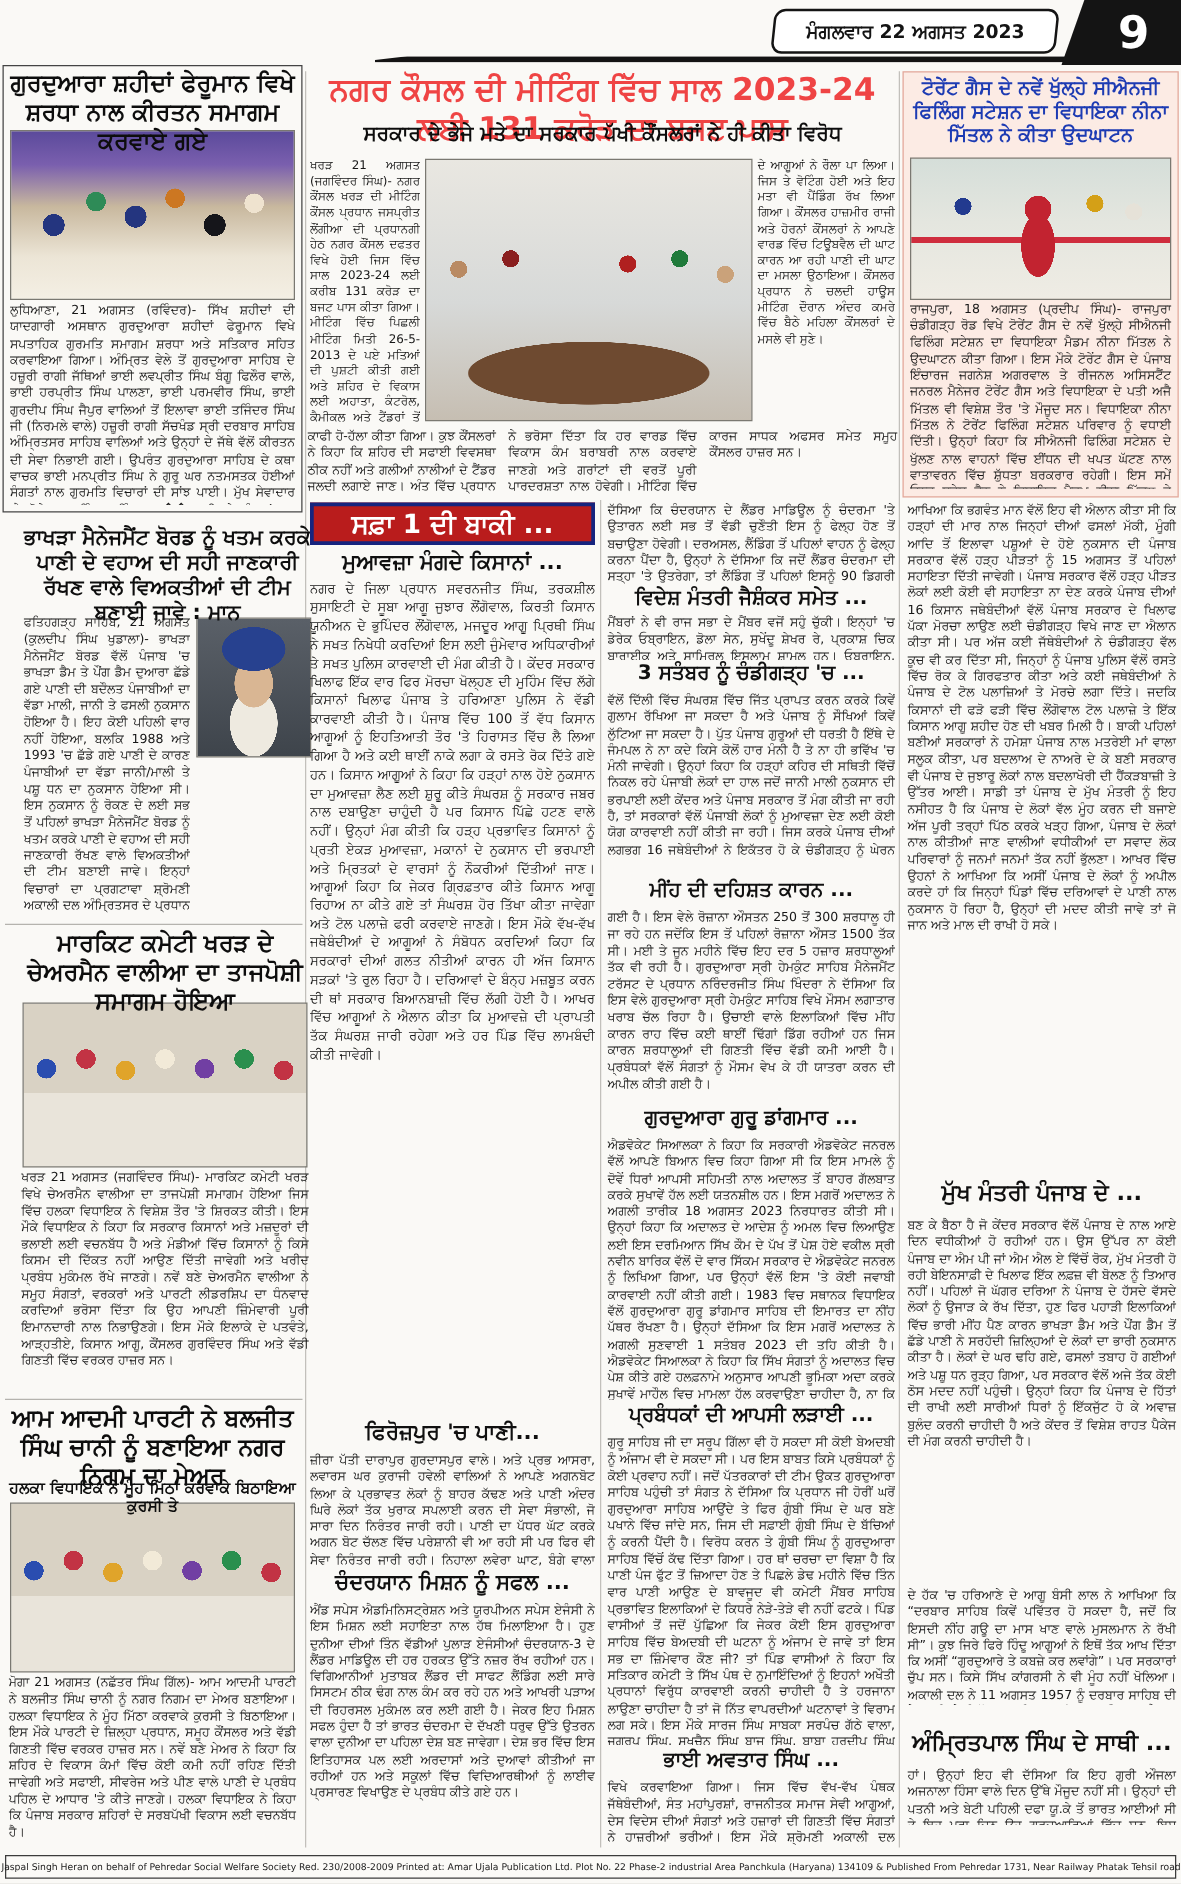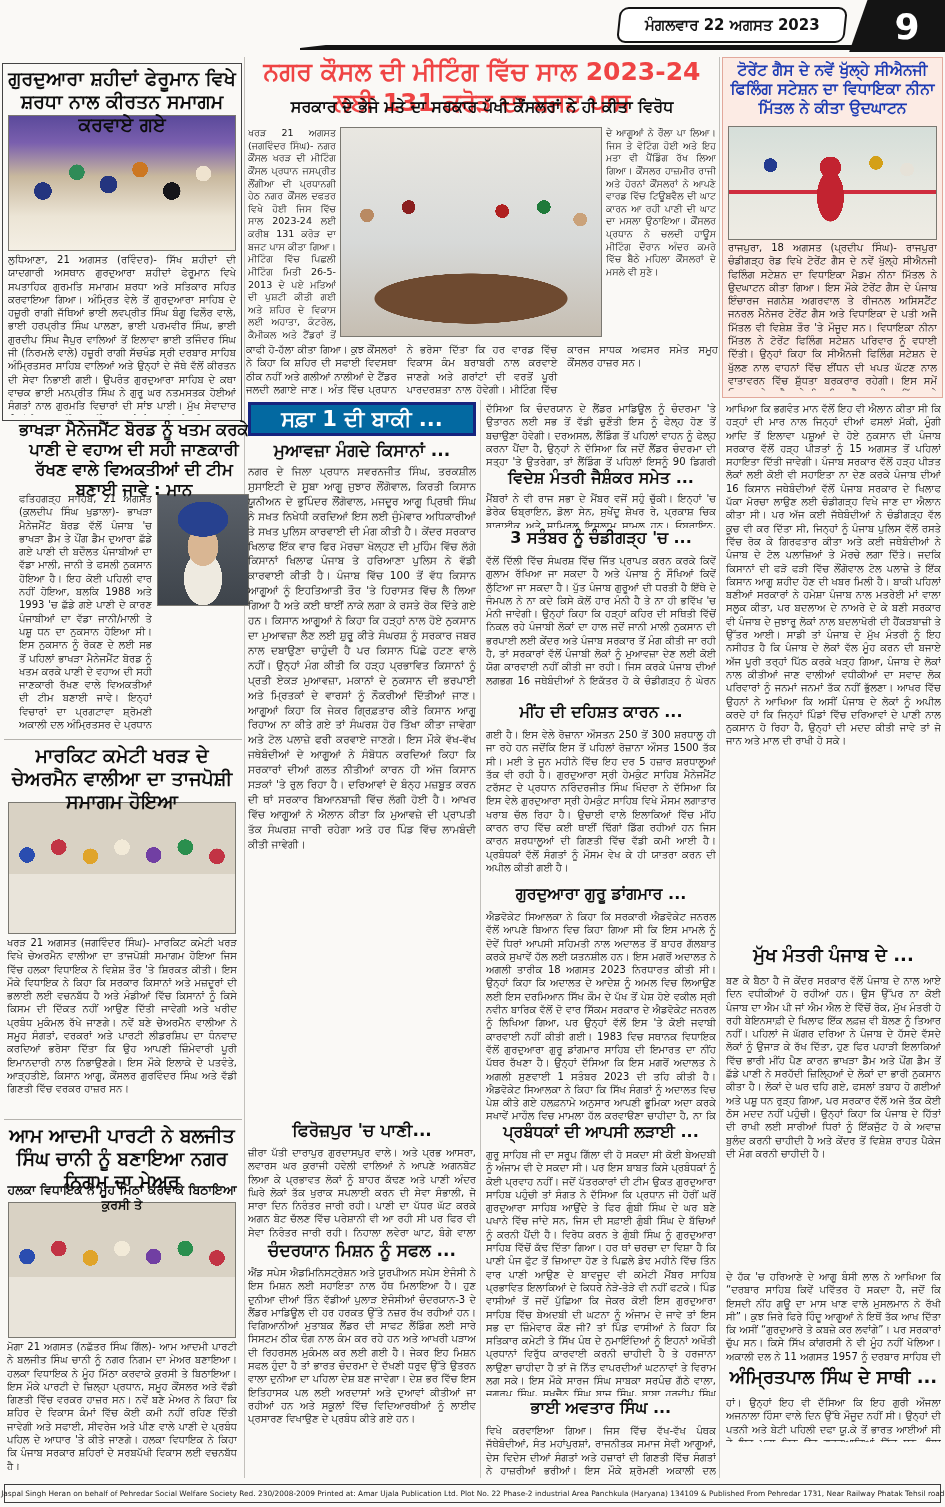--- a/index.html
+++ b/index.html
@@ -72,21 +72,21 @@
       radial-gradient(circle 8px at 22% 34%, #c23344 97%, transparent 98%),
       radial-gradient(circle 8px at 36% 41%, #e0a42a 97%, transparent 98%),
       radial-gradient(circle 8px at 50% 34%, #f2ead8 97%, transparent 98%),
       radial-gradient(circle 8px at 64% 40%, #713fa3 97%, transparent 98%),
       radial-gradient(circle 8px at 78% 34%, #2a8f4e 97%, transparent 98%),
       radial-gradient(circle 8px at 92% 41%, #c23344 97%, transparent 98%),
       linear-gradient(180deg,#d9d2c4 0 55%,#e9e4da 55% 100%); }
 
   .article-a-box { border:1.5px solid #444; }
   .torrent-box { background:#fcebe4; border:1.5px solid #e2a89b; }
-  .banner { background:#0369a1; border:3px solid #16247e; color:#fff;
+  .banner { background:#b91c1c; border:3px solid #16247e; color:#fff;
       display:flex; align-items:center; justify-content:center;
       font-weight:bold; font-size:21px; }
   .footer-box { border:1.5px solid #3c3c3c; background:#fbfaf7;
       display:flex; align-items:center; justify-content:center; }
   .footer-text { font-size:7.4px; color:#1c1c1c; white-space:nowrap; }
 </style>
 </head>
 <body>
 
 <div class="page">
@@ -96,34 +96,34 @@
     <span class="date-text">ਮੰਗਲਵਾਰ 22 ਅਗਸਤ 2023</span>
   </div>
   <div class="abs pageno-block">
     <span class="pageno">9</span>
   </div>
 
   <div class="abs rule-v" style="left:244px;top:57px;height:1421px"></div>
   <div class="abs rule-v" style="left:480px;top:400px;height:1078px"></div>
   <div class="abs rule-v" style="left:719px;top:57px;height:1421px"></div>
 
-  <div class="abs article-a-box" style="left:2px;top:63px;width:240px;height:358px;padding:3px 5px">
+  <div class="abs article-a-box" style="left:2px;top:52px;width:240px;height:358px;padding:3px 5px">
     <div class="hl" style="font-size:19px;height:46px">ਗੁਰਦੁਆਰਾ ਸ਼ਹੀਦਾਂ ਫੇਰੂਮਾਨ ਵਿਖੇ ਸ਼ਰਧਾ ਨਾਲ ਕੀਰਤਨ ਸਮਾਗਮ ਕਰਵਾਏ ਗਏ</div>
     <div class="ph ph-kirtan" style="width:228px;height:136px;margin:2px auto"></div>
     <div class="body" style="height:162px">ਲੁਧਿਆਣਾ, 21 ਅਗਸਤ (ਰਵਿੰਦਰ)- ਸਿੱਖ ਸ਼ਹੀਦਾਂ ਦੀ ਯਾਦਗਾਰੀ ਅਸਥਾਨ ਗੁਰਦੁਆਰਾ ਸ਼ਹੀਦਾਂ ਫੇਰੂਮਾਨ ਵਿਖੇ ਸਪਤਾਹਿਕ ਗੁਰਮਤਿ ਸਮਾਗਮ ਸ਼ਰਧਾ ਅਤੇ ਸਤਿਕਾਰ ਸਹਿਤ ਕਰਵਾਇਆ ਗਿਆ। ਅੰਮ੍ਰਿਤ ਵੇਲੇ ਤੋਂ ਗੁਰਦੁਆਰਾ ਸਾਹਿਬ ਦੇ ਹਜ਼ੂਰੀ ਰਾਗੀ ਜੱਥਿਆਂ ਭਾਈ ਲਵਪ੍ਰੀਤ ਸਿੰਘ ਬੰਗੂ ਫਿਲੌਰ ਵਾਲੇ, ਭਾਈ ਹਰਪ੍ਰੀਤ ਸਿੰਘ ਪਾਲਣਾ, ਭਾਈ ਪਰਮਵੀਰ ਸਿੰਘ, ਭਾਈ ਗੁਰਦੀਪ ਸਿੰਘ ਜੈਪੁਰ ਵਾਲਿਆਂ ਤੋਂ ਇਲਾਵਾ ਭਾਈ ਤਜਿੰਦਰ ਸਿੰਘ ਜੀ (ਨਿਰਮਲੇ ਵਾਲੇ) ਹਜ਼ੂਰੀ ਰਾਗੀ ਸੱਚਖੰਡ ਸ੍ਰੀ ਦਰਬਾਰ ਸਾਹਿਬ ਅੰਮ੍ਰਿਤਸਰ ਸਾਹਿਬ ਵਾਲਿਆਂ ਅਤੇ ਉਨ੍ਹਾਂ ਦੇ ਜੱਥੇ ਵੱਲੋਂ ਕੀਰਤਨ ਦੀ ਸੇਵਾ ਨਿਭਾਈ ਗਈ। ਉਪਰੰਤ ਗੁਰਦੁਆਰਾ ਸਾਹਿਬ ਦੇ ਕਥਾ ਵਾਚਕ ਭਾਈ ਮਨਪ੍ਰੀਤ ਸਿੰਘ ਨੇ ਗੁਰੂ ਘਰ ਨਤਮਸਤਕ ਹੋਈਆਂ ਸੰਗਤਾਂ ਨਾਲ ਗੁਰਮਤਿ ਵਿਚਾਰਾਂ ਦੀ ਸਾਂਝ ਪਾਈ। ਮੁੱਖ ਸੇਵਾਦਾਰ ਐਡਵੋਕੇਟ ਬਲਵਿੰਦਰ ਸਿੰਘ ਲਾ��ਲਪੁਰੀ ਨੇ ਸੰਗਤਾਂ ਦਾ ਧੰਨਵਾਦ ਕੀਤਾ। ਇਸ ਮੌਕੇ ਹਰਬੰਸ ਸਿੰਘ, ਬਲਜਿੰਦਰ ਸਿੰਘ, ਮੋਹਨ ਸਿੰਘ ਚੀਮਾ, ਤਰਸੇਮ ਸਿੰਘ ਭੋਲਾ, ਸੁਖਦੇਵ ਸਿੰਘ, ਕੁਲਵੰਤ ਸਿੰਘ, ਅਵਤਾਰ ਸਿੰਘ, ਹਰਦੀਪ ਸਿੰਘ, ਗੁਰਚਰਨ ਸਿੰਘ, ਦਵਿੰਦਰ ਸਿੰਘ ਤੇ ਵੱਡੀ ਗਿਣਤੀ ਵਿੱਚ ਸੰਗਤਾਂ ਹਾਜ਼ਰ ਸਨ।</div>
   </div>
 
   <div class="abs" style="left:14px;top:418px;width:240px;height:319px;padding:2px 5px">
     <div class="hl" style="font-size:16.5px;height:72px">ਭਾਖੜਾ ਮੈਨੇਜਮੈਂਟ ਬੋਰਡ ਨੂੰ ਖਤਮ ਕਰਕੇ ਪਾਣੀ ਦੇ ਵਹਾਅ ਦੀ ਸਹੀ ਜਾਣਕਾਰੀ ਰੱਖਣ ਵਾਲੇ ਵਿਅਕਤੀਆਂ ਦੀ ਟੀਮ ਬਣਾਈ ਜਾਵੇ : ਮਾਨ</div>
     <div class="ph ph-mann" style="float:right;width:92px;height:112px;margin:2px 0 2px 5px"></div>
     <div class="body" style="height:238px">ਫਤਿਹਗੜ੍ਹ ਸਾਹਿਬ, 21 ਅਗਸਤ (ਕੁਲਦੀਪ ਸਿੰਘ ਖੁਡਾਲਾ)- ਭਾਖੜਾ ਮੈਨੇਜਮੈਂਟ ਬੋਰਡ ਵੱਲੋਂ ਪੰਜਾਬ 'ਚ ਭਾਖੜਾ ਡੈਮ ਤੇ ਪੌਂਗ ਡੈਮ ਦੁਆਰਾ ਛੱਡੇ ਗਏ ਪਾਣੀ ਦੀ ਬਦੌਲਤ ਪੰਜਾਬੀਆਂ ਦਾ ਵੱਡਾ ਮਾਲੀ, ਜਾਨੀ ਤੇ ਫਸਲੀ ਨੁਕਸਾਨ ਹੋਇਆ ਹੈ। ਇਹ ਕੋਈ ਪਹਿਲੀ ਵਾਰ ਨਹੀਂ ਹੋਇਆ, ਬਲਕਿ 1988 ਅਤੇ 1993 'ਚ ਛੱਡੇ ਗਏ ਪਾਣੀ ਦੇ ਕਾਰਣ ਪੰਜਾਬੀਆਂ ਦਾ ਵੱਡਾ ਜਾਨੀ/ਮਾਲੀ ਤੇ ਪਸ਼ੂ ਧਨ ਦਾ ਨੁਕਸਾਨ ਹੋਇਆ ਸੀ। ਇਸ ਨੁਕਸਾਨ ਨੂੰ ਰੋਕਣ ਦੇ ਲਈ ਸਭ ਤੋਂ ਪਹਿਲਾਂ ਭਾਖੜਾ ਮੈਨੇਜਮੈਂਟ ਬੋਰਡ ਨੂੰ ਖਤਮ ਕਰਕੇ ਪਾਣੀ ਦੇ ਵਹਾਅ ਦੀ ਸਹੀ ਜਾਣਕਾਰੀ ਰੱਖਣ ਵਾਲੇ ਵਿਅਕਤੀਆਂ ਦੀ ਟੀਮ ਬਣਾਈ ਜਾਵੇ। ਇਨ੍ਹਾਂ ਵਿਚਾਰਾਂ ਦਾ ਪ੍ਰਗਟਾਵਾ ਸ਼੍ਰੋਮਣੀ ਅਕਾਲੀ ਦਲ ਅੰਮ੍ਰਿਤਸਰ ਦੇ ਪ੍ਰਧਾਨ ਸਿਮਰਨਜੀਤ ਸਿੰਘ ਮਾਨ ਨੇ ਕੀਤਾ। ਉਨ੍ਹਾਂ ਕਿਹਾ ਕਿ ਕੇਂਦਰ ਅਤੇ ਪੰਜਾਬ ਸਰਕਾਰ ਹੜ੍ਹ ਪੀੜਤਾਂ ਦੀ ਬਾਂਹ ਫੜਨ ਵਿੱਚ ਪੂਰੀ ਤਰ੍ਹਾਂ ਫੇਲ੍ਹ ਸਾਬਤ ਹੋਈਆਂ ਹਨ, ਇਸ ਲਈ ਸਰਕਾਰ ਜਾਨੀ, ਮਾਲੀ, ਫਸਲੀ ਅਤੇ ਪਸ਼ੂ ਧਨ ਦੇ ਨੁਕਸਾਨ ਦੀ ਪੂਰਤੀ ਕਰੇ।</div>
   </div>
   <div class="abs rule-h" style="left:4px;top:739px;width:238px"></div>
 
-  <div class="abs" style="left:2px;top:742px;width:240px;height:375px;padding:2px 5px">
+  <div class="abs" style="left:12px;top:742px;width:240px;height:375px;padding:2px 5px">
     <div class="hl" style="font-size:19px;height:56px">ਮਾਰਕਿਟ ਕਮੇਟੀ ਖਰੜ ਦੇ ਚੇਅਰਮੈਨ ਵਾਲੀਆ ਦਾ ਤਾਜਪੋਸ਼ੀ ਸਮਾਗਮ ਹੋਇਆ</div>
     <div class="ph ph-group" style="width:228px;height:132px;margin:2px auto"></div>
     <div class="body" style="height:176px">ਖਰੜ 21 ਅਗਸਤ (ਜਗਵਿੰਦਰ ਸਿੰਘ)- ਮਾਰਕਿਟ ਕਮੇਟੀ ਖਰੜ ਵਿਖੇ ਚੇਅਰਮੈਨ ਵਾਲੀਆ ਦਾ ਤਾਜਪੋਸ਼ੀ ਸਮਾਗਮ ਹੋਇਆ ਜਿਸ ਵਿੱਚ ਹਲਕਾ ਵਿਧਾਇਕ ਨੇ ਵਿਸ਼ੇਸ਼ ਤੌਰ 'ਤੇ ਸ਼ਿਰਕਤ ਕੀਤੀ। ਇਸ ਮੌਕੇ ਵਿਧਾਇਕ ਨੇ ਕਿਹਾ ਕਿ ਸਰਕਾਰ ਕਿਸਾਨਾਂ ਅਤੇ ਮਜ਼ਦੂਰਾਂ ਦੀ ਭਲਾਈ ਲਈ ਵਚਨਬੱਧ ਹੈ ਅਤੇ ਮੰਡੀਆਂ ਵਿੱਚ ਕਿਸਾਨਾਂ ਨੂੰ ਕਿਸੇ ਕਿਸਮ ਦੀ ਦਿੱਕਤ ਨਹੀਂ ਆਉਣ ਦਿੱਤੀ ਜਾਵੇਗੀ ਅਤੇ ਖਰੀਦ ਪ੍ਰਬੰਧ ਮੁਕੰਮਲ ਰੱਖੇ ਜਾਣਗੇ। ਨਵੇਂ ਬਣੇ ਚੇਅਰਮੈਨ ਵਾਲੀਆ ਨੇ ਸਮੂਹ ਸੰਗਤਾਂ, ਵਰਕਰਾਂ ਅਤੇ ਪਾਰਟੀ ਲੀਡਰਸ਼ਿਪ ਦਾ ਧੰਨਵਾਦ ਕਰਦਿਆਂ ਭਰੋਸਾ ਦਿੱਤਾ ਕਿ ਉਹ ਆਪਣੀ ਜ਼ਿੰਮੇਵਾਰੀ ਪੂਰੀ ਇਮਾਨਦਾਰੀ ਨਾਲ ਨਿਭਾਉਣਗੇ। ਇਸ ਮੌਕੇ ਇਲਾਕੇ ਦੇ ਪਤਵੰਤੇ, ਆੜ੍ਹਤੀਏ, ਕਿਸਾਨ ਆਗੂ, ਕੌਂਸਲਰ ਗੁਰਵਿੰਦਰ ਸਿੰਘ ਅਤੇ ਵੱਡੀ ਗਿਣਤੀ ਵਿੱਚ ਵਰਕਰ ਹਾਜ਼ਰ ਸਨ।</div>
   </div>
   <div class="abs rule-h" style="left:4px;top:1119px;width:238px"></div>
 
   <div class="abs" style="left:2px;top:1122px;width:240px;height:356px;padding:2px 5px">
     <div class="hl" style="font-size:19px;height:58px">ਆਮ ਆਦਮੀ ਪਾਰਟੀ ਨੇ ਬਲਜੀਤ ਸਿੰਘ ਚਾਨੀ ਨੂੰ ਬਣਾਇਆ ਨਗਰ ਨਿਗਮ ਦਾ ਮੇਅਰ</div>
     <div class="hl" style="font-size:12.5px;height:18px">ਹਲਕਾ ਵਿਧਾਇਕ ਨੇ ਮੂੰਹ ਮਿੱਠਾ ਕਰਵਾਕੇ ਬਿਠਾਇਆ ਕੁਰਸੀ ਤੇ</div>
     <div class="ph ph-group" style="width:228px;height:136px;margin:2px auto"></div>
@@ -139,21 +139,21 @@
       <div class="body abs" style="left:360px;top:0;width:110px;height:212px;font-size:9.5px">ਦੇ ਆਗੂਆਂ ਨੇ ਰੌਲਾ ਪਾ ਲਿਆ। ਜਿਸ ਤੇ ਵੋਟਿੰਗ ਹੋਈ ਅਤੇ ਇਹ ਮਤਾ ਵੀ ਪੈਂਡਿੰਗ ਰੱਖ ਲਿਆ ਗਿਆ। ਕੌਂਸਲਰ ਹਾਜ਼ਮੀਰ ਰਾਜੀ ਅਤੇ ਹੋਰਨਾਂ ਕੌਂਸਲਰਾਂ ਨੇ ਆਪਣੇ ਵਾਰਡ ਵਿੱਚ ਟਿਊਬਵੈਲ ਦੀ ਘਾਟ ਕਾਰਨ ਆ ਰਹੀ ਪਾਣੀ ਦੀ ਘਾਟ ਦਾ ਮਸਲਾ ਉਠਾਇਆ। ਕੌਂਸਲਰ ਪ੍ਰਧਾਨ ਨੇ ਚਲਦੀ ਹਾਊਸ ਮੀਟਿੰਗ ਦੌਰਾਨ ਅੰਦਰ ਕਮਰੇ ਵਿੱਚ ਬੈਠੇ ਮਹਿਲਾ ਕੌਂਸਲਰਾਂ ਦੇ ਮਸਲੇ ਵੀ ਸੁਣੇ।</div>
     </div>
     <div class="body" style="height:55px;margin-top:2px;column-count:3;column-gap:10px">ਕਾਫੀ ਹੋ-ਹੱਲਾ ਕੀਤਾ ਗਿਆ। ਕੁਝ ਕੌਂਸਲਰਾਂ ਨੇ ਕਿਹਾ ਕਿ ਸ਼ਹਿਰ ਦੀ ਸਫਾਈ ਵਿਵਸਥਾ ਠੀਕ ਨਹੀਂ ਅਤੇ ਗਲੀਆਂ ਨਾਲੀਆਂ ਦੇ ਟੈਂਡਰ ਜਲਦੀ ਲਗਾਏ ਜਾਣ। ਅੰਤ ਵਿੱਚ ਪ੍ਰਧਾਨ ਨੇ ਭਰੋਸਾ ਦਿੱਤਾ ਕਿ ਹਰ ਵਾਰਡ ਵਿੱਚ ਵਿਕਾਸ ਕੰਮ ਬਰਾਬਰੀ ਨਾਲ ਕਰਵਾਏ ਜਾਣਗੇ ਅਤੇ ਗਰਾਂਟਾਂ ਦੀ ਵਰਤੋਂ ਪੂਰੀ ਪਾਰਦਰਸ਼ਤਾ ਨਾਲ ਹੋਵੇਗੀ। ਮੀਟਿੰਗ ਵਿੱਚ ਕਾਰਜ ਸਾਧਕ ਅਫਸਰ ਸਮੇਤ ਸਮੂਹ ਕੌਂਸਲਰ ਹਾਜ਼ਰ ਸਨ।</div>
   </div>
 
   <div class="abs banner" style="left:248px;top:402px;width:228px;height:34px">ਸਫ਼ਾ 1 ਦੀ ਬਾਕੀ ...</div>
 
   <div class="abs" style="left:248px;top:440px;width:228px">
     <div class="sec-h" style="height:24px;font-size:17px">ਮੁਆਵਜ਼ਾ ਮੰਗਦੇ ਕਿਸਾਨਾਂ ...</div>
     <div class="body" style="height:654px;font-size:10.5px;line-height:1.42">ਨਗਰ ਦੇ ਜਿਲਾ ਪ੍ਰਧਾਨ ਸਵਰਨਜੀਤ ਸਿੰਘ, ਤਰਕਸ਼ੀਲ ਸੁਸਾਇਟੀ ਦੇ ਸੂਬਾ ਆਗੂ ਜੁਝਾਰ ਲੌਂਗੋਵਾਲ, ਕਿਰਤੀ ਕਿਸਾਨ ਯੂਨੀਅਨ ਦੇ ਭੁਪਿੰਦਰ ਲੌਂਗੋਵਾਲ, ਮਜਦੂਰ ਆਗੂ ਪ੍ਰਿਥੀ ਸਿੰਘ ਨੇ ਸਖਤ ਨਿਖੇਧੀ ਕਰਦਿਆਂ ਇਸ ਲਈ ਜੁੰਮੇਵਾਰ ਅਧਿਕਾਰੀਆਂ ਤੇ ਸਖਤ ਪੁਲਿਸ ਕਾਰਵਾਈ ਦੀ ਮੰਗ ਕੀਤੀ ਹੈ। ਕੇਂਦਰ ਸਰਕਾਰ ਖਿਲਾਫ ਇੱਕ ਵਾਰ ਫਿਰ ਮੋਰਚਾ ਖੋਲ੍ਹਣ ਦੀ ਮੁਹਿੰਮ ਵਿੱਚ ਲੱਗੇ ਕਿਸਾਨਾਂ ਖਿਲਾਫ ਪੰਜਾਬ ਤੇ ਹਰਿਆਣਾ ਪੁਲਿਸ ਨੇ ਵੱਡੀ ਕਾਰਵਾਈ ਕੀਤੀ ਹੈ। ਪੰਜਾਬ ਵਿੱਚ 100 ਤੋਂ ਵੱਧ ਕਿਸਾਨ ਆਗੂਆਂ ਨੂੰ ਇਹਤਿਆਤੀ ਤੌਰ 'ਤੇ ਹਿਰਾਸਤ ਵਿੱਚ ਲੈ ਲਿਆ ਗਿਆ ਹੈ ਅਤੇ ਕਈ ਥਾਈਂ ਨਾਕੇ ਲਗਾ ਕੇ ਰਸਤੇ ਰੋਕ ਦਿੱਤੇ ਗਏ ਹਨ। ਕਿਸਾਨ ਆਗੂਆਂ ਨੇ ਕਿਹਾ ਕਿ ਹੜ੍ਹਾਂ ਨਾਲ ਹੋਏ ਨੁਕਸਾਨ ਦਾ ਮੁਆਵਜ਼ਾ ਲੈਣ ਲਈ ਸ਼ੁਰੂ ਕੀਤੇ ਸੰਘਰਸ਼ ਨੂੰ ਸਰਕਾਰ ਜਬਰ ਨਾਲ ਦਬਾਉਣਾ ਚਾਹੁੰਦੀ ਹੈ ਪਰ ਕਿਸਾਨ ਪਿੱਛੇ ਹਟਣ ਵਾਲੇ ਨਹੀਂ। ਉਨ੍ਹਾਂ ਮੰਗ ਕੀਤੀ ਕਿ ਹੜ੍ਹ ਪ੍ਰਭਾਵਿਤ ਕਿਸਾਨਾਂ ਨੂੰ ਪ੍ਰਤੀ ਏਕੜ ਮੁਆਵਜ਼ਾ, ਮਕਾਨਾਂ ਦੇ ਨੁਕਸਾਨ ਦੀ ਭਰਪਾਈ ਅਤੇ ਮ੍ਰਿਤਕਾਂ ਦੇ ਵਾਰਸਾਂ ਨੂੰ ਨੌਕਰੀਆਂ ਦਿੱਤੀਆਂ ਜਾਣ। ਆਗੂਆਂ ਕਿਹਾ ਕਿ ਜੇਕਰ ਗ੍ਰਿਫ਼ਤਾਰ ਕੀਤੇ ਕਿਸਾਨ ਆਗੂ ਰਿਹਾਅ ਨਾ ਕੀਤੇ ਗਏ ਤਾਂ ਸੰਘਰਸ਼ ਹੋਰ ਤਿੱਖਾ ਕੀਤਾ ਜਾਵੇਗਾ ਅਤੇ ਟੋਲ ਪਲਾਜ਼ੇ ਫਰੀ ਕਰਵਾਏ ਜਾਣਗੇ। ਇਸ ਮੌਕੇ ਵੱਖ-ਵੱਖ ਜਥੇਬੰਦੀਆਂ ਦੇ ਆਗੂਆਂ ਨੇ ਸੰਬੋਧਨ ਕਰਦਿਆਂ ਕਿਹਾ ਕਿ ਸਰਕਾਰਾਂ ਦੀਆਂ ਗਲਤ ਨੀਤੀਆਂ ਕਾਰਨ ਹੀ ਅੱਜ ਕਿਸਾਨ ਸੜਕਾਂ 'ਤੇ ਰੁਲ ਰਿਹਾ ਹੈ। ਦਰਿਆਵਾਂ ਦੇ ਬੰਨ੍ਹ ਮਜ਼ਬੂਤ ਕਰਨ ਦੀ ਥਾਂ ਸਰਕਾਰ ਬਿਆਨਬਾਜ਼ੀ ਵਿੱਚ ਲੱਗੀ ਹੋਈ ਹੈ। ਆਖਰ ਵਿੱਚ ਆਗੂਆਂ ਨੇ ਐਲਾਨ ਕੀਤਾ ਕਿ ਮੁਆਵਜ਼ੇ ਦੀ ਪ੍ਰਾਪਤੀ ਤੱਕ ਸੰਘਰਸ਼ ਜਾਰੀ ਰਹੇਗਾ ਅਤੇ ਹਰ ਪਿੰਡ ਵਿੱਚ ਲਾਮਬੰਦੀ ਕੀਤੀ ਜਾਵੇਗੀ।</div>
-    <div class="sec-h" style="height:26px;font-size:17px;margin-top:2px">ਫਿਰੋਜ਼ਪੁਰ 'ਚ ਪਾਣੀ...</div>
+    <div class="sec-h" style="height:26px;font-size:17px;margin-top:18px">ਫਿਰੋਜ਼ਪੁਰ 'ਚ ਪਾਣੀ...</div>
     <div class="body" style="height:92px">ਜ਼ੀਰਾ ਪੱਤੀ ਦਾਰਾਪੁਰ ਗੁਰਦਾਸਪੁਰ ਵਾਲੇ। ਅਤੇ ਪ੍ਰਭ ਆਸਰਾ, ਲਵਾਰਸ ਘਰ ਕੁਰਾਜੀ ਹਵੇਲੀ ਵਾਲਿਆਂ ਨੇ ਆਪਣੇ ਅਗਨਬੋਟ ਲਿਆ ਕੇ ਪ੍ਰਭਾਵਤ ਲੋਕਾਂ ਨੂੰ ਬਾਹਰ ਕੱਢਣ ਅਤੇ ਪਾਣੀ ਅੰਦਰ ਘਿਰੇ ਲੋਕਾਂ ਤੱਕ ਖੁਰਾਕ ਸਪਲਾਈ ਕਰਨ ਦੀ ਸੇਵਾ ਸੰਭਾਲੀ, ਜੋ ਸਾਰਾ ਦਿਨ ਨਿਰੰਤਰ ਜਾਰੀ ਰਹੀ। ਪਾਣੀ ਦਾ ਪੱਧਰ ਘੱਟ ਕਰਕੇ ਅਗਨ ਬੋਟ ਚੱਲਣ ਵਿੱਚ ਪਰੇਸ਼ਾਨੀ ਵੀ ਆ ਰਹੀ ਸੀ ਪਰ ਫਿਰ ਵੀ ਸੇਵਾ ਨਿਰੰਤਰ ਜਾਰੀ ਰਹੀ। ਨਿਹਾਲਾ ਲਵੇਰਾ ਘਾਟ, ਬੰਗੇ ਵਾਲਾ ਘਾਟ, ਹਾਮਦ ਚੌਕ, ਰੁਖਣੇ ਵਾਲਾ ਅਤੇ ਵਣ ਵਾਲਾ ਘਾਟ ਉੱਪਰ ਲੰਗਰ ਦਾ ਪ੍ਰਬੰਧ ਕਰਕੇ ਪੀੜਤਾਂ ਤੱਕ ਪਹੁੰਚਾਇਆ ਜਾ ਰਿਹਾ ਸੀ।</div>
     <div class="sec-h" style="height:26px;font-size:17px;margin-top:2px">ਚੰਦਰਯਾਨ ਮਿਸ਼ਨ ਨੂੰ ਸਫਲ ...</div>
     <div class="body" style="height:206px">ਐਂਡ ਸਪੇਸ ਐਡਮਿਨਿਸਟ੍ਰੇਸ਼ਨ ਅਤੇ ਯੂਰਪੀਅਨ ਸਪੇਸ ਏਜੰਸੀ ਨੇ ਇਸ ਮਿਸ਼ਨ ਲਈ ਸਹਾਇਤਾ ਨਾਲ ਹੱਥ ਮਿਲਾਇਆ ਹੈ। ਹੁਣ ਦੁਨੀਆ ਦੀਆਂ ਤਿੰਨ ਵੱਡੀਆਂ ਪੁਲਾੜ ਏਜੰਸੀਆਂ ਚੰਦਰਯਾਨ-3 ਦੇ ਲੈਂਡਰ ਮਾਡਿਊਲ ਦੀ ਹਰ ਹਰਕਤ ਉੱਤੇ ਨਜ਼ਰ ਰੱਖ ਰਹੀਆਂ ਹਨ। ਵਿਗਿਆਨੀਆਂ ਮੁਤਾਬਕ ਲੈਂਡਰ ਦੀ ਸਾਫਟ ਲੈਂਡਿੰਗ ਲਈ ਸਾਰੇ ਸਿਸਟਮ ਠੀਕ ਢੰਗ ਨਾਲ ਕੰਮ ਕਰ ਰਹੇ ਹਨ ਅਤੇ ਆਖਰੀ ਪੜਾਅ ਦੀ ਰਿਹਰਸਲ ਮੁਕੰਮਲ ਕਰ ਲਈ ਗਈ ਹੈ। ਜੇਕਰ ਇਹ ਮਿਸ਼ਨ ਸਫਲ ਹੁੰਦਾ ਹੈ ਤਾਂ ਭਾਰਤ ਚੰਦਰਮਾ ਦੇ ਦੱਖਣੀ ਧਰੁਵ ਉੱਤੇ ਉਤਰਨ ਵਾਲਾ ਦੁਨੀਆ ਦਾ ਪਹਿਲਾ ਦੇਸ਼ ਬਣ ਜਾਵੇਗਾ। ਦੇਸ਼ ਭਰ ਵਿੱਚ ਇਸ ਇਤਿਹਾਸਕ ਪਲ ਲਈ ਅਰਦਾਸਾਂ ਅਤੇ ਦੁਆਵਾਂ ਕੀਤੀਆਂ ਜਾ ਰਹੀਆਂ ਹਨ ਅਤੇ ਸਕੂਲਾਂ ਵਿੱਚ ਵਿਦਿਆਰਥੀਆਂ ਨੂੰ ਲਾਈਵ ਪ੍ਰਸਾਰਣ ਵਿਖਾਉਣ ਦੇ ਪ੍ਰਬੰਧ ਕੀਤੇ ਗਏ ਹਨ।</div>
   </div>
 
   <div class="abs" style="left:486px;top:402px;width:230px">
     <div class="body" style="height:66px">ਦੱਸਿਆ ਕਿ ਚੰਦਰਯਾਨ ਦੇ ਲੈਂਡਰ ਮਾਡਿਊਲ ਨੂੰ ਚੰਦਰਮਾ 'ਤੇ ਉਤਾਰਨ ਲਈ ਸਭ ਤੋਂ ਵੱਡੀ ਚੁਣੌਤੀ ਇਸ ਨੂੰ ਫੇਲ੍ਹ ਹੋਣ ਤੋਂ ਬਚਾਉਣਾ ਹੋਵੇਗੀ। ਦਰਅਸਲ, ਲੈਂਡਿੰਗ ਤੋਂ ਪਹਿਲਾਂ ਵਾਹਨ ਨੂੰ ਫੇਲ੍ਹ ਕਰਨਾ ਪੈਂਦਾ ਹੈ, ਉਨ੍ਹਾਂ ਨੇ ਦੱਸਿਆ ਕਿ ਜਦੋਂ ਲੈਂਡਰ ਚੰਦਰਮਾ ਦੀ ਸਤ੍ਹਾ 'ਤੇ ਉਤਰੇਗਾ, ਤਾਂ ਲੈਂਡਿੰਗ ਤੋਂ ਪਹਿਲਾਂ ਇਸਨੂੰ 90 ਡਿਗਰੀ ਝੁਕਾਅ ਕਰਨਾ ਹੋਵੇਗਾ। ਜੇਕਰ ਇਹ ਸਫਲਤਾਪੂਰਵਕ ਹੋ ਜਾਂਦਾ ਹੈ, ਤਾਂ ਚੰਦਰਮਾ ਦੀ ਸਤ੍ਹਾ 'ਤੇ ਸਾਫਟ ਲੈਂਡਿੰਗ ਦੀ ਉਮੀਦ ਹੋਰ ਵਧ ਜਾਵੇਗੀ।</div>
     <div class="sec-h" style="height:24px">ਵਿਦੇਸ਼ ਮੰਤਰੀ ਜੈਸ਼ੰਕਰ ਸਮੇਤ ...</div>
     <div class="body" style="height:36px">ਮੈਂਬਰਾਂ ਨੇ ਵੀ ਰਾਜ ਸਭਾ ਦੇ ਮੈਂਬਰ ਵਜੋਂ ਸਹੁੰ ਚੁੱਕੀ। ਇਨ੍ਹਾਂ 'ਚ ਡੇਰੇਕ ਓਬ੍ਰਾਇਨ, ਡੋਲਾ ਸੇਨ, ਸੁਖੇਂਦੂ ਸ਼ੇਖਰ ਰੇ, ਪ੍ਰਕਾਸ਼ ਚਿਕ ਬਾਰਾਈਕ ਅਤੇ ਸਾਮਿਰੂਲ ਇਸਲਾਮ ਸ਼ਾਮਲ ਹਨ। ਓਬ੍ਰਾਇਨ, ਸੇਨ ਅਤੇ ਰੇ ਨੇ ਬੰਗਾਲੀ 'ਚ ਸਹੁੰ ਚੁੱਕੀ।</div>
     <div class="sec-h" style="height:26px">3 ਸਤੰਬਰ ਨੂੰ ਚੰਡੀਗੜ੍ਹ 'ਚ ...</div>
@@ -172,21 +172,21 @@
     <div class="hl" style="font-size:15.5px;color:#1d3bb3;height:64px">ਟੋਰੇਂਟ ਗੈਸ ਦੇ ਨਵੇਂ ਖੁੱਲ੍ਹੇ ਸੀਐਨਜੀ ਫਿਲਿੰਗ ਸਟੇਸ਼ਨ ਦਾ ਵਿਧਾਇਕਾ ਨੀਨਾ ਮਿੱਤਲ ਨੇ ਕੀਤਾ ਉਦਘਾਟਨ</div>
     <div class="ph ph-cng" style="width:209px;height:114px;margin:1px auto"></div>
     <div class="body" style="height:150px">ਰਾਜਪੁਰਾ, 18 ਅਗਸਤ (ਪ੍ਰਦੀਪ ਸਿੰਘ)- ਰਾਜਪੁਰਾ ਚੰਡੀਗੜ੍ਹ ਰੋਡ ਵਿਖੇ ਟੋਰੇਂਟ ਗੈਸ ਦੇ ਨਵੇਂ ਖੁੱਲ੍ਹੇ ਸੀਐਨਜੀ ਫਿਲਿੰਗ ਸਟੇਸ਼ਨ ਦਾ ਵਿਧਾਇਕਾ ਮੈਡਮ ਨੀਨਾ ਮਿੱਤਲ ਨੇ ਉਦਘਾਟਨ ਕੀਤਾ ਗਿਆ। ਇਸ ਮੌਕੇ ਟੋਰੇਂਟ ਗੈਸ ਦੇ ਪੰਜਾਬ ਇੰਚਾਰਜ ਜਗਨੇਸ਼ ਅਗਰਵਾਲ ਤੇ ਰੀਜਨਲ ਅਸਿਸਟੈਂਟ ਜਨਰਲ ਮੈਨੇਜਰ ਟੋਰੇਂਟ ਗੈਸ ਅਤੇ ਵਿਧਾਇਕਾ ਦੇ ਪਤੀ ਅਜੈ ਮਿੱਤਲ ਵੀ ਵਿਸ਼ੇਸ਼ ਤੌਰ 'ਤੇ ਮੌਜੂਦ ਸਨ। ਵਿਧਾਇਕਾ ਨੀਨਾ ਮਿੱਤਲ ਨੇ ਟੋਰੇਂਟ ਫਿਲਿੰਗ ਸਟੇਸ਼ਨ ਪਰਿਵਾਰ ਨੂੰ ਵਧਾਈ ਦਿੱਤੀ। ਉਨ੍ਹਾਂ ਕਿਹਾ ਕਿ ਸੀਐਨਜੀ ਫਿਲਿੰਗ ਸਟੇਸ਼ਨ ਦੇ ਖੁੱਲਣ ਨਾਲ ਵਾਹਨਾਂ ਵਿੱਚ ਈਂਧਨ ਦੀ ਖਪਤ ਘੱਟਣ ਨਾਲ ਵਾਤਾਵਰਨ ਵਿੱਚ ਸ਼ੁੱਧਤਾ ਬਰਕਰਾਰ ਰਹੇਗੀ। ਇਸ ਸਮੇਂ ਓਨਰ ਸੁਰੇਸ਼ ਜੈਨ ਨੇ ਵਿਧਾਇਕ ਮੈਡਮ ਨੀਨਾ ਮਿੱਤਲ ਤੇ ਉਨ੍ਹਾਂ ਦੇ ਪਤੀ ਅਜੈ ਮਿੱਤਲ ਨੂੰ ਵਿਸ਼ੇਸ਼ ਤੌਰ ਤੇ ਸਨਮਾਨਿਤ ਕੀਤਾ ਗਿਆ।</div>
   </div>
 
   <div class="abs" style="left:726px;top:402px;width:215px">
     <div class="body" style="height:540px">ਆਖਿਆ ਕਿ ਭਗਵੰਤ ਮਾਨ ਵੱਲੋਂ ਇਹ ਵੀ ਐਲਾਨ ਕੀਤਾ ਸੀ ਕਿ ਹੜ੍ਹਾਂ ਦੀ ਮਾਰ ਨਾਲ ਜਿਨ੍ਹਾਂ ਦੀਆਂ ਫਸਲਾਂ ਮੱਕੀ, ਮੂੰਗੀ ਆਦਿ ਤੋਂ ਇਲਾਵਾ ਪਸ਼ੂਆਂ ਦੇ ਹੋਏ ਨੁਕਸਾਨ ਦੀ ਪੰਜਾਬ ਸਰਕਾਰ ਵੱਲੋਂ ਹੜ੍ਹ ਪੀੜਤਾਂ ਨੂੰ 15 ਅਗਸਤ ਤੋਂ ਪਹਿਲਾਂ ਸਹਾਇਤਾ ਦਿੱਤੀ ਜਾਵੇਗੀ। ਪੰਜਾਬ ਸਰਕਾਰ ਵੱਲੋਂ ਹੜ੍ਹ ਪੀੜਤ ਲੋਕਾਂ ਲਈ ਕੋਈ ਵੀ ਸਹਾਇਤਾ ਨਾ ਦੇਣ ਕਰਕੇ ਪੰਜਾਬ ਦੀਆਂ 16 ਕਿਸਾਨ ਜਥੇਬੰਦੀਆਂ ਵੱਲੋਂ ਪੰਜਾਬ ਸਰਕਾਰ ਦੇ ਖਿਲਾਫ ਪੱਕਾ ਮੋਰਚਾ ਲਾਉਣ ਲਈ ਚੰਡੀਗੜ੍ਹ ਵਿਖੇ ਜਾਣ ਦਾ ਐਲਾਨ ਕੀਤਾ ਸੀ। ਪਰ ਅੱਜ ਕਈ ਜੱਥੇਬੰਦੀਆਂ ਨੇ ਚੰਡੀਗੜ੍ਹ ਵੱਲ ਕੂਚ ਵੀ ਕਰ ਦਿੱਤਾ ਸੀ, ਜਿਨ੍ਹਾਂ ਨੂੰ ਪੰਜਾਬ ਪੁਲਿਸ ਵੱਲੋਂ ਰਸਤੇ ਵਿੱਚ ਰੋਕ ਕੇ ਗਿਰਫਤਾਰ ਕੀਤਾ ਅਤੇ ਕਈ ਜਥੇਬੰਦੀਆਂ ਨੇ ਪੰਜਾਬ ਦੇ ਟੋਲ ਪਲਾਜ਼ਿਆਂ ਤੇ ਮੋਰਚੇ ਲਗਾ ਦਿੱਤੇ। ਜਦਕਿ ਕਿਸਾਨਾਂ ਦੀ ਫੜੋ ਫੜੀ ਵਿੱਚ ਲੌਂਗੋਵਾਲ ਟੋਲ ਪਲਾਜ਼ੇ ਤੇ ਇੱਕ ਕਿਸਾਨ ਆਗੂ ਸ਼ਹੀਦ ਹੋਣ ਦੀ ਖਬਰ ਮਿਲੀ ਹੈ। ਬਾਕੀ ਪਹਿਲਾਂ ਬਣੀਆਂ ਸਰਕਾਰਾਂ ਨੇ ਹਮੇਸ਼ਾ ਪੰਜਾਬ ਨਾਲ ਮਤਰੇਈ ਮਾਂ ਵਾਲਾ ਸਲੂਕ ਕੀਤਾ, ਪਰ ਬਦਲਾਅ ਦੇ ਨਾਅਰੇ ਦੇ ਕੇ ਬਣੀ ਸਰਕਾਰ ਵੀ ਪੰਜਾਬ ਦੇ ਜੁਝਾਰੂ ਲੋਕਾਂ ਨਾਲ ਬਦਲਾਖੋਰੀ ਦੀ ਹੈਂਕੜਬਾਜ਼ੀ ਤੇ ਉੱਤਰ ਆਈ। ਸਾਡੀ ਤਾਂ ਪੰਜਾਬ ਦੇ ਮੁੱਖ ਮੰਤਰੀ ਨੂੰ ਇਹ ਨਸੀਹਤ ਹੈ ਕਿ ਪੰਜਾਬ ਦੇ ਲੋਕਾਂ ਵੱਲ ਮੂੰਹ ਕਰਨ ਦੀ ਬਜਾਏ ਅੱਜ ਪੂਰੀ ਤਰ੍ਹਾਂ ਪਿੱਠ ਕਰਕੇ ਖੜ੍ਹ ਗਿਆ, ਪੰਜਾਬ ਦੇ ਲੋਕਾਂ ਨਾਲ ਕੀਤੀਆਂ ਜਾਣ ਵਾਲੀਆਂ ਵਧੀਕੀਆਂ ਦਾ ਸਵਾਦ ਲੋਕ ਪਰਿਵਾਰਾਂ ਨੂੰ ਜਨਮਾਂ ਜਨਮਾਂ ਤੱਕ ਨਹੀਂ ਭੁੱਲਣਾ। ਆਖਰ ਵਿੱਚ ਉਹਨਾਂ ਨੇ ਆਖਿਆ ਕਿ ਅਸੀਂ ਪੰਜਾਬ ਦੇ ਲੋਕਾਂ ਨੂੰ ਅਪੀਲ ਕਰਦੇ ਹਾਂ ਕਿ ਜਿਨ੍ਹਾਂ ਪਿੰਡਾਂ ਵਿੱਚ ਦਰਿਆਵਾਂ ਦੇ ਪਾਣੀ ਨਾਲ ਨੁਕਸਾਨ ਹੋ ਰਿਹਾ ਹੈ, ਉਨ੍ਹਾਂ ਦੀ ਮਦਦ ਕੀਤੀ ਜਾਵੇ ਤਾਂ ਜੋ ਜਾਨ ਅਤੇ ਮਾਲ ਦੀ ਰਾਖੀ ਹੋ ਸਕੇ।</div>
     <div class="sec-h" style="height:30px;font-size:18px;margin-top:2px">ਮੁੱਖ ਮੰਤਰੀ ਪੰਜਾਬ ਦੇ ...</div>
     <div class="body" style="height:296px">ਬਣ ਕੇ ਬੈਠਾ ਹੈ ਜੋ ਕੇਂਦਰ ਸਰਕਾਰ ਵੱਲੋਂ ਪੰਜਾਬ ਦੇ ਨਾਲ ਆਏ ਦਿਨ ਵਧੀਕੀਆਂ ਹੋ ਰਹੀਆਂ ਹਨ। ਉਸ ਉੱਪਰ ਨਾ ਕੋਈ ਪੰਜਾਬ ਦਾ ਐਮ ਪੀ ਜਾਂ ਐਮ ਐਲ ਏ ਵਿੱਚੋਂ ਰੋਕ, ਮੁੱਖ ਮੰਤਰੀ ਹੋ ਰਹੀ ਬੇਇਨਸਾਫ਼ੀ ਦੇ ਖਿਲਾਫ ਇੱਕ ਲਫ਼ਜ਼ ਵੀ ਬੋਲਣ ਨੂੰ ਤਿਆਰ ਨਹੀਂ। ਪਹਿਲਾਂ ਜੋ ਘੱਗਰ ਦਰਿਆ ਨੇ ਪੰਜਾਬ ਦੇ ਹੱਸਦੇ ਵੱਸਦੇ ਲੋਕਾਂ ਨੂੰ ਉਜਾੜ ਕੇ ਰੱਖ ਦਿੱਤਾ, ਹੁਣ ਫਿਰ ਪਹਾੜੀ ਇਲਾਕਿਆਂ ਵਿੱਚ ਭਾਰੀ ਮੀਂਹ ਪੈਣ ਕਾਰਨ ਭਾਖੜਾ ਡੈਮ ਅਤੇ ਪੌਂਗ ਡੈਮ ਤੋਂ ਛੱਡੇ ਪਾਣੀ ਨੇ ਸਰਹੱਦੀ ਜ਼ਿਲ੍ਹਿਆਂ ਦੇ ਲੋਕਾਂ ਦਾ ਭਾਰੀ ਨੁਕਸਾਨ ਕੀਤਾ ਹੈ। ਲੋਕਾਂ ਦੇ ਘਰ ਢਹਿ ਗਏ, ਫਸਲਾਂ ਤਬਾਹ ਹੋ ਗਈਆਂ ਅਤੇ ਪਸ਼ੂ ਧਨ ਰੁੜ੍ਹ ਗਿਆ, ਪਰ ਸਰਕਾਰ ਵੱਲੋਂ ਅਜੇ ਤੱਕ ਕੋਈ ਠੋਸ ਮਦਦ ਨਹੀਂ ਪਹੁੰਚੀ। ਉਨ੍ਹਾਂ ਕਿਹਾ ਕਿ ਪੰਜਾਬ ਦੇ ਹਿੱਤਾਂ ਦੀ ਰਾਖੀ ਲਈ ਸਾਰੀਆਂ ਧਿਰਾਂ ਨੂੰ ਇੱਕਜੁੱਟ ਹੋ ਕੇ ਅਵਾਜ਼ ਬੁਲੰਦ ਕਰਨੀ ਚਾਹੀਦੀ ਹੈ ਅਤੇ ਕੇਂਦਰ ਤੋਂ ਵਿਸ਼ੇਸ਼ ਰਾਹਤ ਪੈਕੇਜ ਦੀ ਮੰਗ ਕਰਨੀ ਚਾਹੀਦੀ ਹੈ।</div>
     <div class="body" style="height:94px">ਦੇ ਹੱਕ 'ਚ ਹਰਿਆਣੇ ਦੇ ਆਗੂ ਬੰਸੀ ਲਾਲ ਨੇ ਆਖਿਆ ਕਿ “ਦਰਬਾਰ ਸਾਹਿਬ ਕਿਵੇਂ ਪਵਿੱਤਰ ਹੋ ਸਕਦਾ ਹੈ, ਜਦੋਂ ਕਿ ਇਸਦੀ ਨੀਂਹ ਗਊ ਦਾ ਮਾਸ ਖਾਣ ਵਾਲੇ ਮੁਸਲਮਾਨ ਨੇ ਰੱਖੀ ਸੀ”। ਕੁਝ ਜਿਰੇ ਫਿਰੇ ਹਿੰਦੂ ਆਗੂਆਂ ਨੇ ਇਥੋਂ ਤੱਕ ਆਖ ਦਿੱਤਾ ਕਿ ਅਸੀਂ “ਗੁਰਦੁਆਰੇ ਤੇ ਕਬਜ਼ੇ ਕਰ ਲਵਾਂਗੇ”। ਪਰ ਸਰਕਾਰਾਂ ਚੁੱਪ ਸਨ। ਕਿਸੇ ਸਿੱਖ ਕਾਂਗਰਸੀ ਨੇ ਵੀ ਮੂੰਹ ਨਹੀਂ ਖੋਲਿਆ। ਅਕਾਲੀ ਦਲ ਨੇ 11 ਅਗਸਤ 1957 ਨੂੰ ਦਰਬਾਰ ਸਾਹਿਬ ਦੀ ਬੇਅਦਬੀ ਦੇ ਵਿਰੁੱਧ 12 ਦਿਨ ਦਾ ਰੋਸ ਮਨਾਉਣ ਦਾ ਫੈਸਲਾ ਕੀਤਾ ਅਤੇ 22 ਅਗਸਤ 1957 ਨੂੰ ਪੰਜਾਬ ਬੰਦ ਰੱਖਿਆ।</div>
-    <div class="sec-h" style="height:30px;font-size:18px;margin-top:2px">ਅੰਮ੍ਰਿਤਪਾਲ ਸਿੰਘ ਦੇ ਸਾਥੀ ...</div>
+    <div class="sec-h" style="height:30px;font-size:18px;margin-top:20px">ਅੰਮ੍ਰਿਤਪਾਲ ਸਿੰਘ ਦੇ ਸਾਥੀ ...</div>
     <div class="body" style="height:46px">ਹਾਂ। ਉਨ੍ਹਾਂ ਇਹ ਵੀ ਦੱਸਿਆ ਕਿ ਇਹ ਗੁਰੀ ਔਜਲਾ ਅਜਨਾਲਾ ਹਿੰਸਾ ਵਾਲੇ ਦਿਨ ਉੱਥੇ ਮੌਜੂਦ ਨਹੀਂ ਸੀ। ਉਨ੍ਹਾਂ ਦੀ ਪਤਨੀ ਅਤੇ ਬੇਟੀ ਪਹਿਲੀ ਦਫਾ ਯੂ.ਕੇ ਤੋਂ ਭਾਰਤ ਆਈਆਂ ਸੀ ਤੇ ਇਹ ਪੂਰਾ ਦਿਨ ਉਹ ਗੁਰਦੁਆਰਿਆਂ ਵਿੱਚ ਸਨ, ਇਸ ਸਬੰਧੀ ਤਸਵੀਰਾਂ ਚੈੱਕ ਕੀਤੀਆਂ ਜਾ ਸਕਦੀਆਂ ਹਨ। ਹਾਈਕੋਰਟ ਨੇ ਇਸ ਮਾਮਲੇ ਉੱਤੇ ਆਪਣੀ ਪ੍ਰਤੀਕਿਰਿਆ ਦਿੰਦੇ ਕਿਹਾ ਕਿ ਇਸ ਸਬੰਧੀ ਸਾਰੀ ਰਿਪੋਰਟ 5 ਸਤੰਬਰ ਤੋਂ ਪਹਿਲਾ ਪੇਸ਼ ਕਰੋ।”</div>
   </div>
 
   <div class="abs footer-box" style="left:4px;top:1484px;width:937px;height:19px">
     <span class="footer-text">Editor, Printer and Publisher Jaspal Singh Heran on behalf of Pehredar Social Welfare Society Red. 230/2008-2009 Printed at: Amar Ujala Publication Ltd. Plot No. 22 Phase-2 industrial Area Panchkula (Haryana) 134109 &amp; Published From Pehredar 1731, Near Railway Phatak Tehsil road Jagraon (Ludhiana.) 142026</span>
   </div>
 
 </div>
 
 </body></html>

